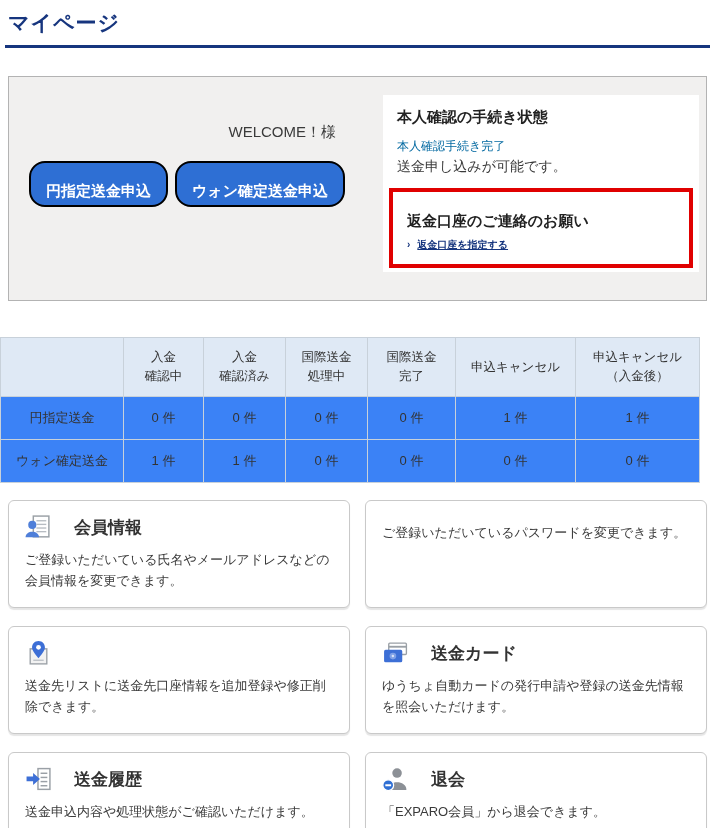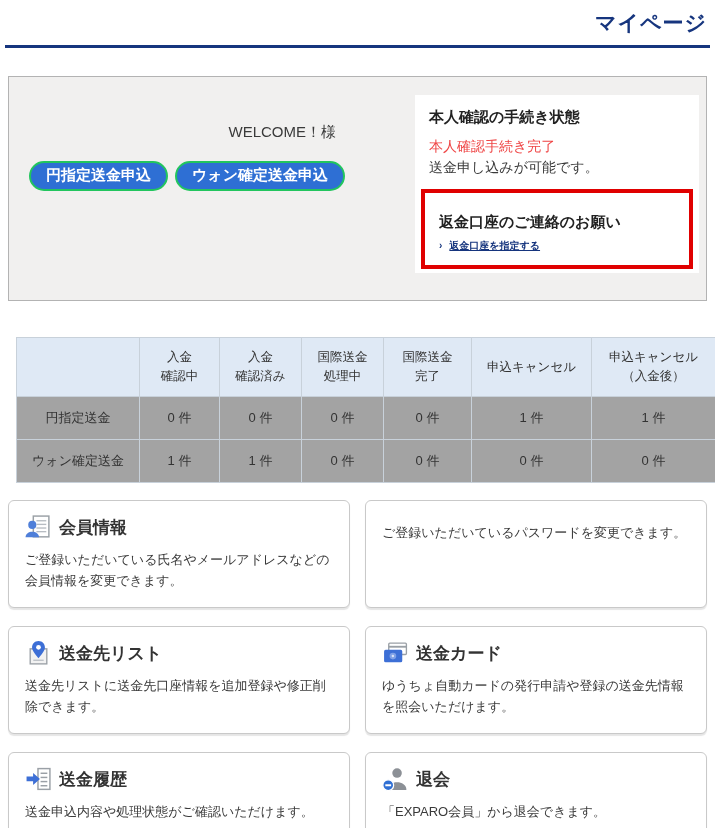--- a/index.html
+++ b/index.html
@@ -10,114 +10,113 @@
     color:#333;
     font-family:"Liberation Sans","DejaVu Sans",sans-serif;
   }
 
   
   .page-title {
     color:#16357e;
     font-size:21px;
     font-weight:bold;
     letter-spacing:1px;
-    padding:9px 8px 8px 0;
-    text-align:right;
+    padding:9px 8px 8px 8px;
   }
   .title-rule { height:3px; background:#16357e; margin:0 5px; }
 
   
   .welcome-panel {
     position:relative;
     margin:28px 8px 0 8px;
     height:225px;
     background:#f1f0ef;
     border:1px solid #b3b3b3;
   }
   .welcome-left { position:absolute; left:37px; top:46px; width:290px; }
   .welcome-row {
     display:flex; justify-content:flex-end; align-items:baseline;
     font-size:15px; color:#3a3a3a;
   }
   .cta-row { position:absolute; left:20px; top:84px; display:flex; gap:7px; }
   .cta-button {
     background:#2e6fd4;
-    border:2px solid #22c55e;
+    border:2px solid #000000;
     color:#fff;
     font-weight:bold;
     font-size:15px;
     font-family:inherit;
     border-radius:16px;
-    padding:3px 15px 4px 15px;
+    padding:19px 15px 4px 15px;
     cursor:pointer;
     white-space:nowrap;
   }
 
   
   .status-panel {
-    position:absolute; top:18px; right:7px; width:284px;
+    position:absolute; top:18px; right:7px; width:316px;
     background:#fff;
     padding:13px 14px 4px 14px;
   }
   .status-heading { font-size:15px; font-weight:bold; color:#222; }
-  .status-line { color:#ef4444; font-size:14px; margin-top:11px; }
+  .status-line { color:#0369a1; font-size:12px; margin-top:11px; }
   .status-note { font-size:14px; margin-top:3px; color:#3a3a3a; }
 
   .refund-box {
     border:4px solid #e00000;
     margin:12px -8px 0 -8px;
     padding:20px 14px 12px 14px;
   }
   .refund-heading { font-size:15px; font-weight:bold; color:#222; }
   .refund-message { color:#ef7021; font-size:14px; margin-top:11px; }
   .refund-link-row { margin-top:7px; font-size:10px; }
   .link-arrow { color:#16357e; font-weight:bold; margin-right:7px; }
   .refund-link { color:#16357e; font-weight:bold; text-decoration:underline; cursor:pointer; }
 
   
   .summary-table {
     border-collapse:collapse;
     table-layout:fixed;
     width:699px;
-    margin:36px 8px 0 16px;
+    margin:36px 8px 0 0;
     border-radius:28px;
   }
   .summary-table th, .summary-table td {
     border:1px solid #c8d1da;
     text-align:center;
     vertical-align:middle;
     color:#333;
   }
   .summary-table thead th {
     background:#dfe9f5;
     height:59px;
     font-size:12.5px;
     font-weight:normal;
     white-space:pre-line;
     line-height:1.5;
   }
-  .summary-table tbody td { height:43px; background:#a3a3a3; font-size:13px; }
+  .summary-table tbody td { height:43px; background:#3b82f6; font-size:13px; }
 
   
   .cards {
     display:grid;
     grid-template-columns:1fr 1fr;
     column-gap:15px;
     row-gap:18px;
     margin:17px 8px 0 8px;
   }
   .card {
     background:#fff;
     border:1px solid #c9c9c9;
     border-radius:6px;
     padding:13px 16px 15px 16px;
     box-shadow:0 2px 1px rgba(0,0,0,0.10);
     cursor:pointer;
   }
-  .card-head { display:flex; align-items:center; gap:7px; }
+  .card-head { display:flex; align-items:center; gap:22px; }
   .card-title { font-size:17px; font-weight:bold; color:#333; }
   .card-desc { margin-top:8px; font-size:13px; line-height:1.65; color:#3a3a3a; }
   .card-icon { flex:0 0 auto; display:inline-flex; }
 </style>
 </head>
 <body>
 
 <div class="page-title">マイページ</div>
 <div class="title-rule"></div>
 
@@ -224,21 +223,20 @@
   <div class="card">
     <div class="card-head">
       <span class="card-icon">
         <svg width="27" height="27" viewBox="0 0 26 26">
           <rect x="5" y="8.5" width="16" height="14.5" fill="#f2f2f2" stroke="#9aa0a6" stroke-width="1.3"></rect>
           <line x1="8" y1="19.5" x2="18" y2="19.5" stroke="#b7bcc2" stroke-width="1.2"></line>
           <path d="M13,1 C9.3,1 6.8,3.8 6.8,7.2 C6.8,10.6 11.2,15.3 13,17.5 C14.8,15.3 19.2,10.6 19.2,7.2 C19.2,3.8 16.7,1 13,1 Z" fill="#3d6fd6"></path>
           <circle cx="13" cy="7" r="2.3" fill="#fff"></circle>
         </svg>
       </span>
-      <span class="card-title">送金先リスト</span>
     </div>
     <div class="card-desc">送金先リストに送金先口座情報を追加登録や修正削除できます。</div>
   </div>
 
   <div class="card">
     <div class="card-head">
       <span class="card-icon">
         <svg width="27" height="27" viewBox="0 0 26 26">
           <rect x="6.5" y="3" width="17" height="11" rx="1" fill="#fff" stroke="#9aa0a6" stroke-width="1.3"></rect>
           <line x1="6.5" y1="6.5" x2="23.5" y2="6.5" stroke="#9aa0a6" stroke-width="1.8"></line>

